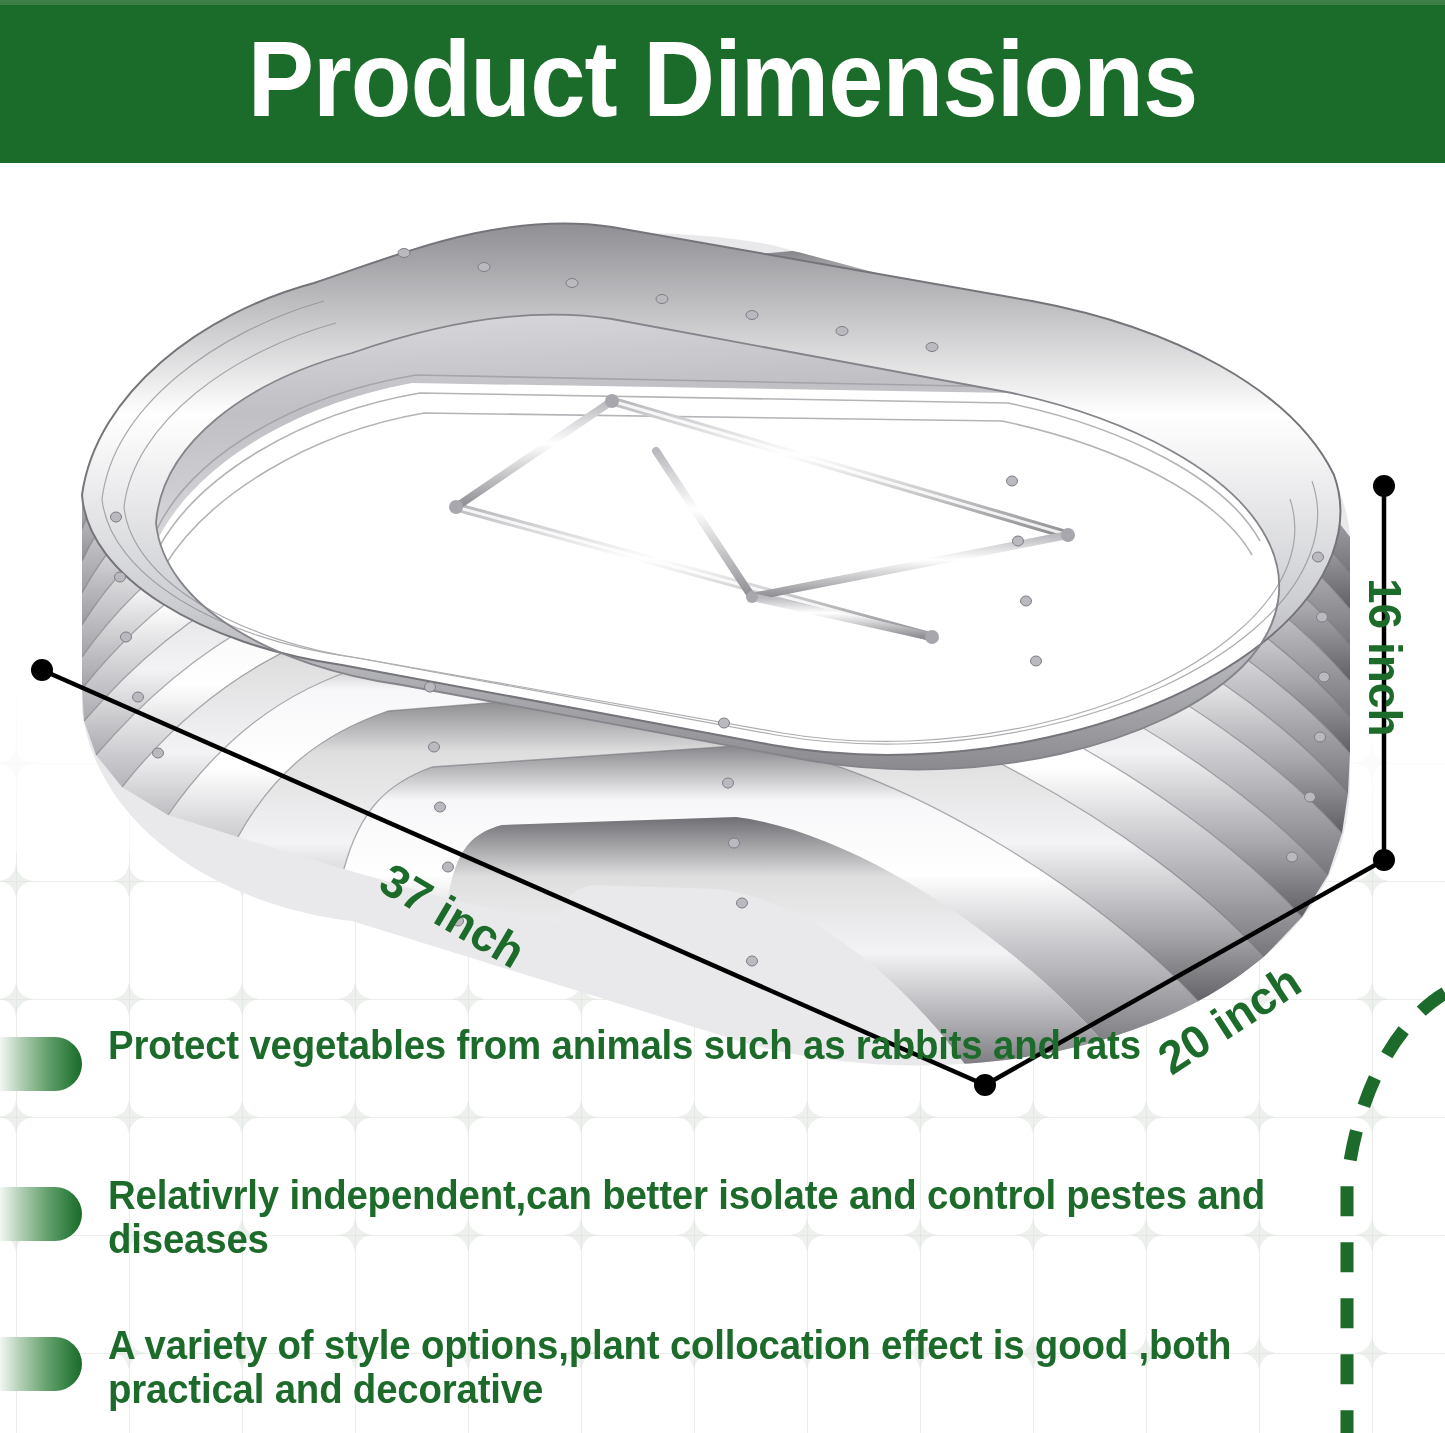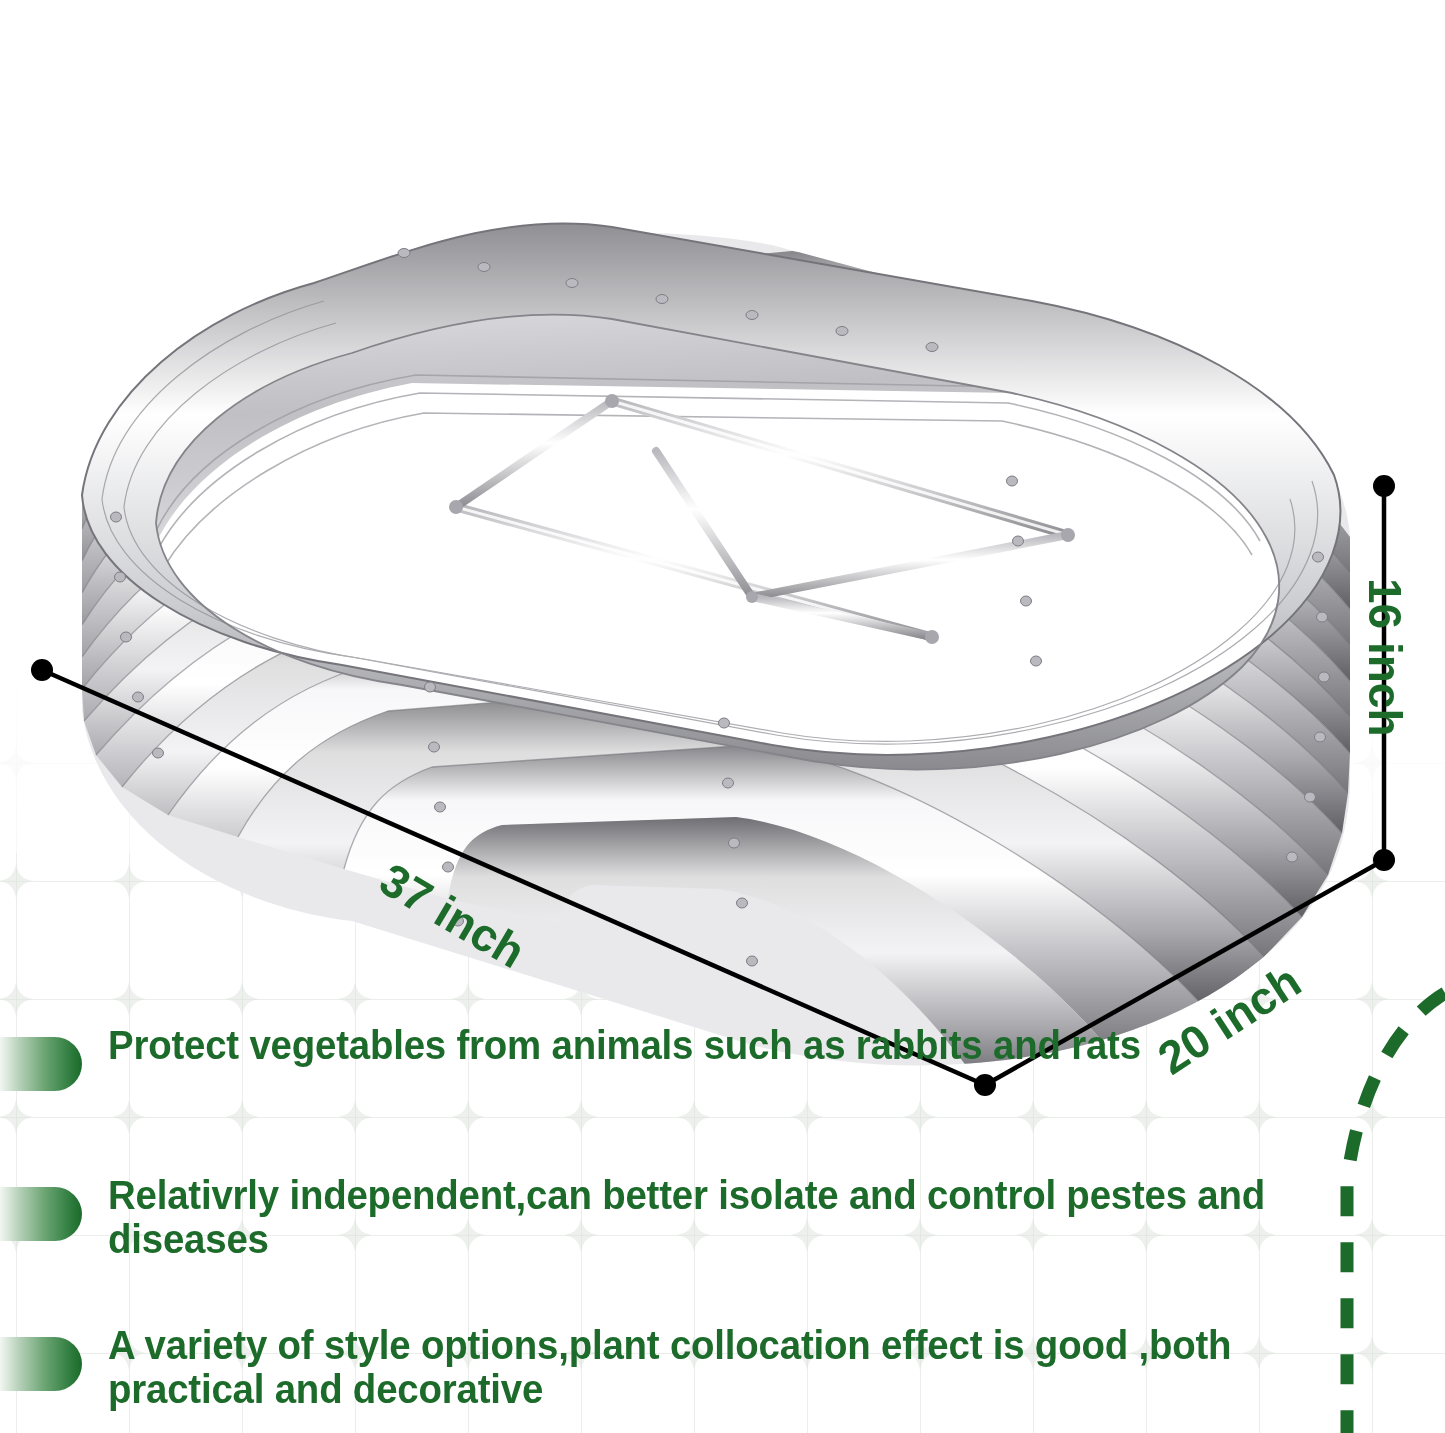--- a/index.html
+++ b/index.html
@@ -166,20 +166,24 @@
           <use href="#spark" x="113" y="0"></use>
           <use href="#spark" x="0" y="118"></use>
           <use href="#spark" x="113" y="118"></use>
         </pattern>
       </defs>
       <rect x="0" y="0" width="1445" height="1270" fill="url(#sparkgrid)"></rect>
     </svg>
   </div>
   <div class="bg-mask-top"></div>
 
+  <div class="header">
+    <div class="header-topline"></div>
+    <div class="header-title">Product Dimensions</div>
+  </div>
 
   <div class="product">
     <svg viewBox="0 0 1310 920" xmlns="http://www.w3.org/2000/svg">
       <defs>
 
         <linearGradient id="ribFront" x1="0" y1="0" x2="0" y2="1">
           <stop offset="0%" stop-color="#9a9a9d"></stop>
           <stop offset="14%" stop-color="#fbfbfc"></stop>
           <stop offset="30%" stop-color="#c9c9cd"></stop>
           <stop offset="46%" stop-color="#8e8e92"></stop>

